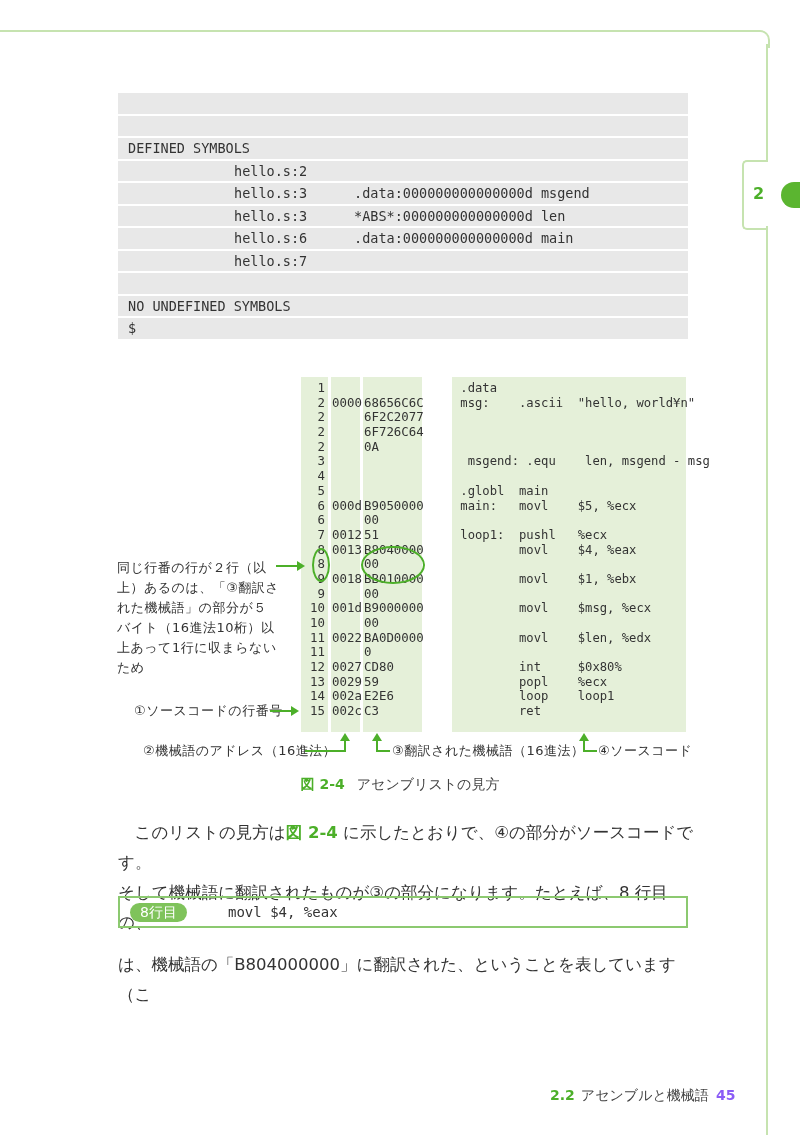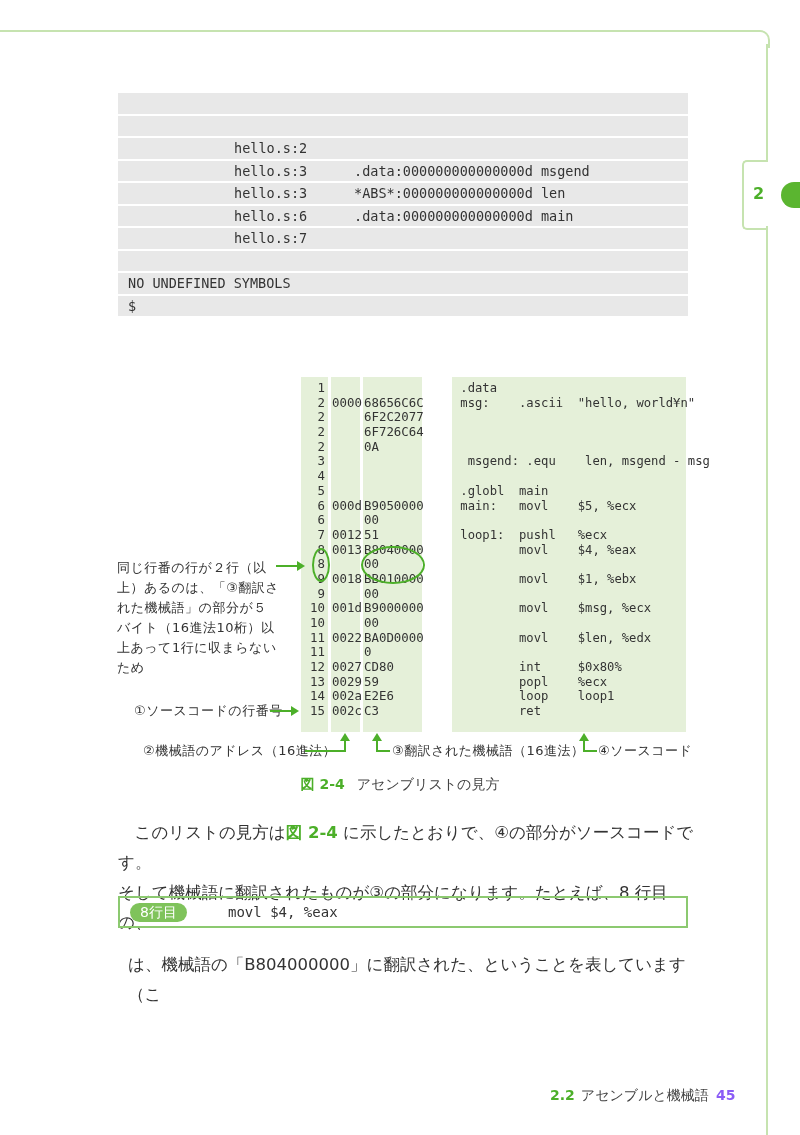--- a/index.html
+++ b/index.html
@@ -55,20 +55,21 @@
 <div class="frame-corner"></div>
 <div class="frame-right-a"></div>
 <div class="frame-notch"></div>
 <div class="frame-right-b"></div>
 <div class="chapter-num">2</div>
 <div class="chapter-tab"></div>
 
 <div class="terminal" id="terminal">
     <div class="term-row"><span></span><span class="c1"></span><span class="c2"></span></div>
     <div class="term-row"><span></span><span class="c1"></span><span class="c2"></span></div>
+    <div class="term-row"><span>DEFINED SYMBOLS</span><span class="c1"></span><span class="c2"></span></div>
     <div class="term-row"><span></span><span class="c1">hello.s:2</span></div>
     <div class="term-row"><span></span><span class="c1">hello.s:3</span><span class="c2">.data:000000000000000d msgend</span></div>
     <div class="term-row"><span></span><span class="c1">hello.s:3</span><span class="c2">*ABS*:000000000000000d len</span></div>
     <div class="term-row"><span></span><span class="c1">hello.s:6</span><span class="c2">.data:000000000000000d main</span></div>
     <div class="term-row"><span></span><span class="c1">hello.s:7</span></div>
     <div class="term-row"><span></span><span class="c1"></span><span class="c2"></span></div>
     <div class="term-row"><span>NO UNDEFINED SYMBOLS</span><span class="c1"></span><span class="c2"></span></div>
     <div class="term-row"><span>$</span><span class="c1"></span><span class="c2"></span></div>
   </div>
 
@@ -122,20 +123,20 @@
 <div class="para" style="top:818px;">
   <div><span>　このリストの見方は</span><span class="link">図 2-4</span><span> に示したとおりで、④の部分がソースコードです。</span></div>
   <div>そして機械語に翻訳されたものが③の部分になります。たとえば、8 行目の、</div>
 </div>
 
 <div class="codebox">
   <span class="tag">8行目</span>
   <span class="code">movl $4, %eax</span>
 </div>
 
-<div class="para" style="top:950px;margin-left:10px;">
+<div class="para" style="top:950px;">
   <div>は、機械語の「B804000000」に翻訳された、ということを表しています（こ</div>
 </div>
 
 <div class="footer" style="left:550px;">
   <span class="sec">2.2</span><span>アセンブルと機械語</span>
 </div>
 <div class="footer-page">45</div>
 
 </body></html>

